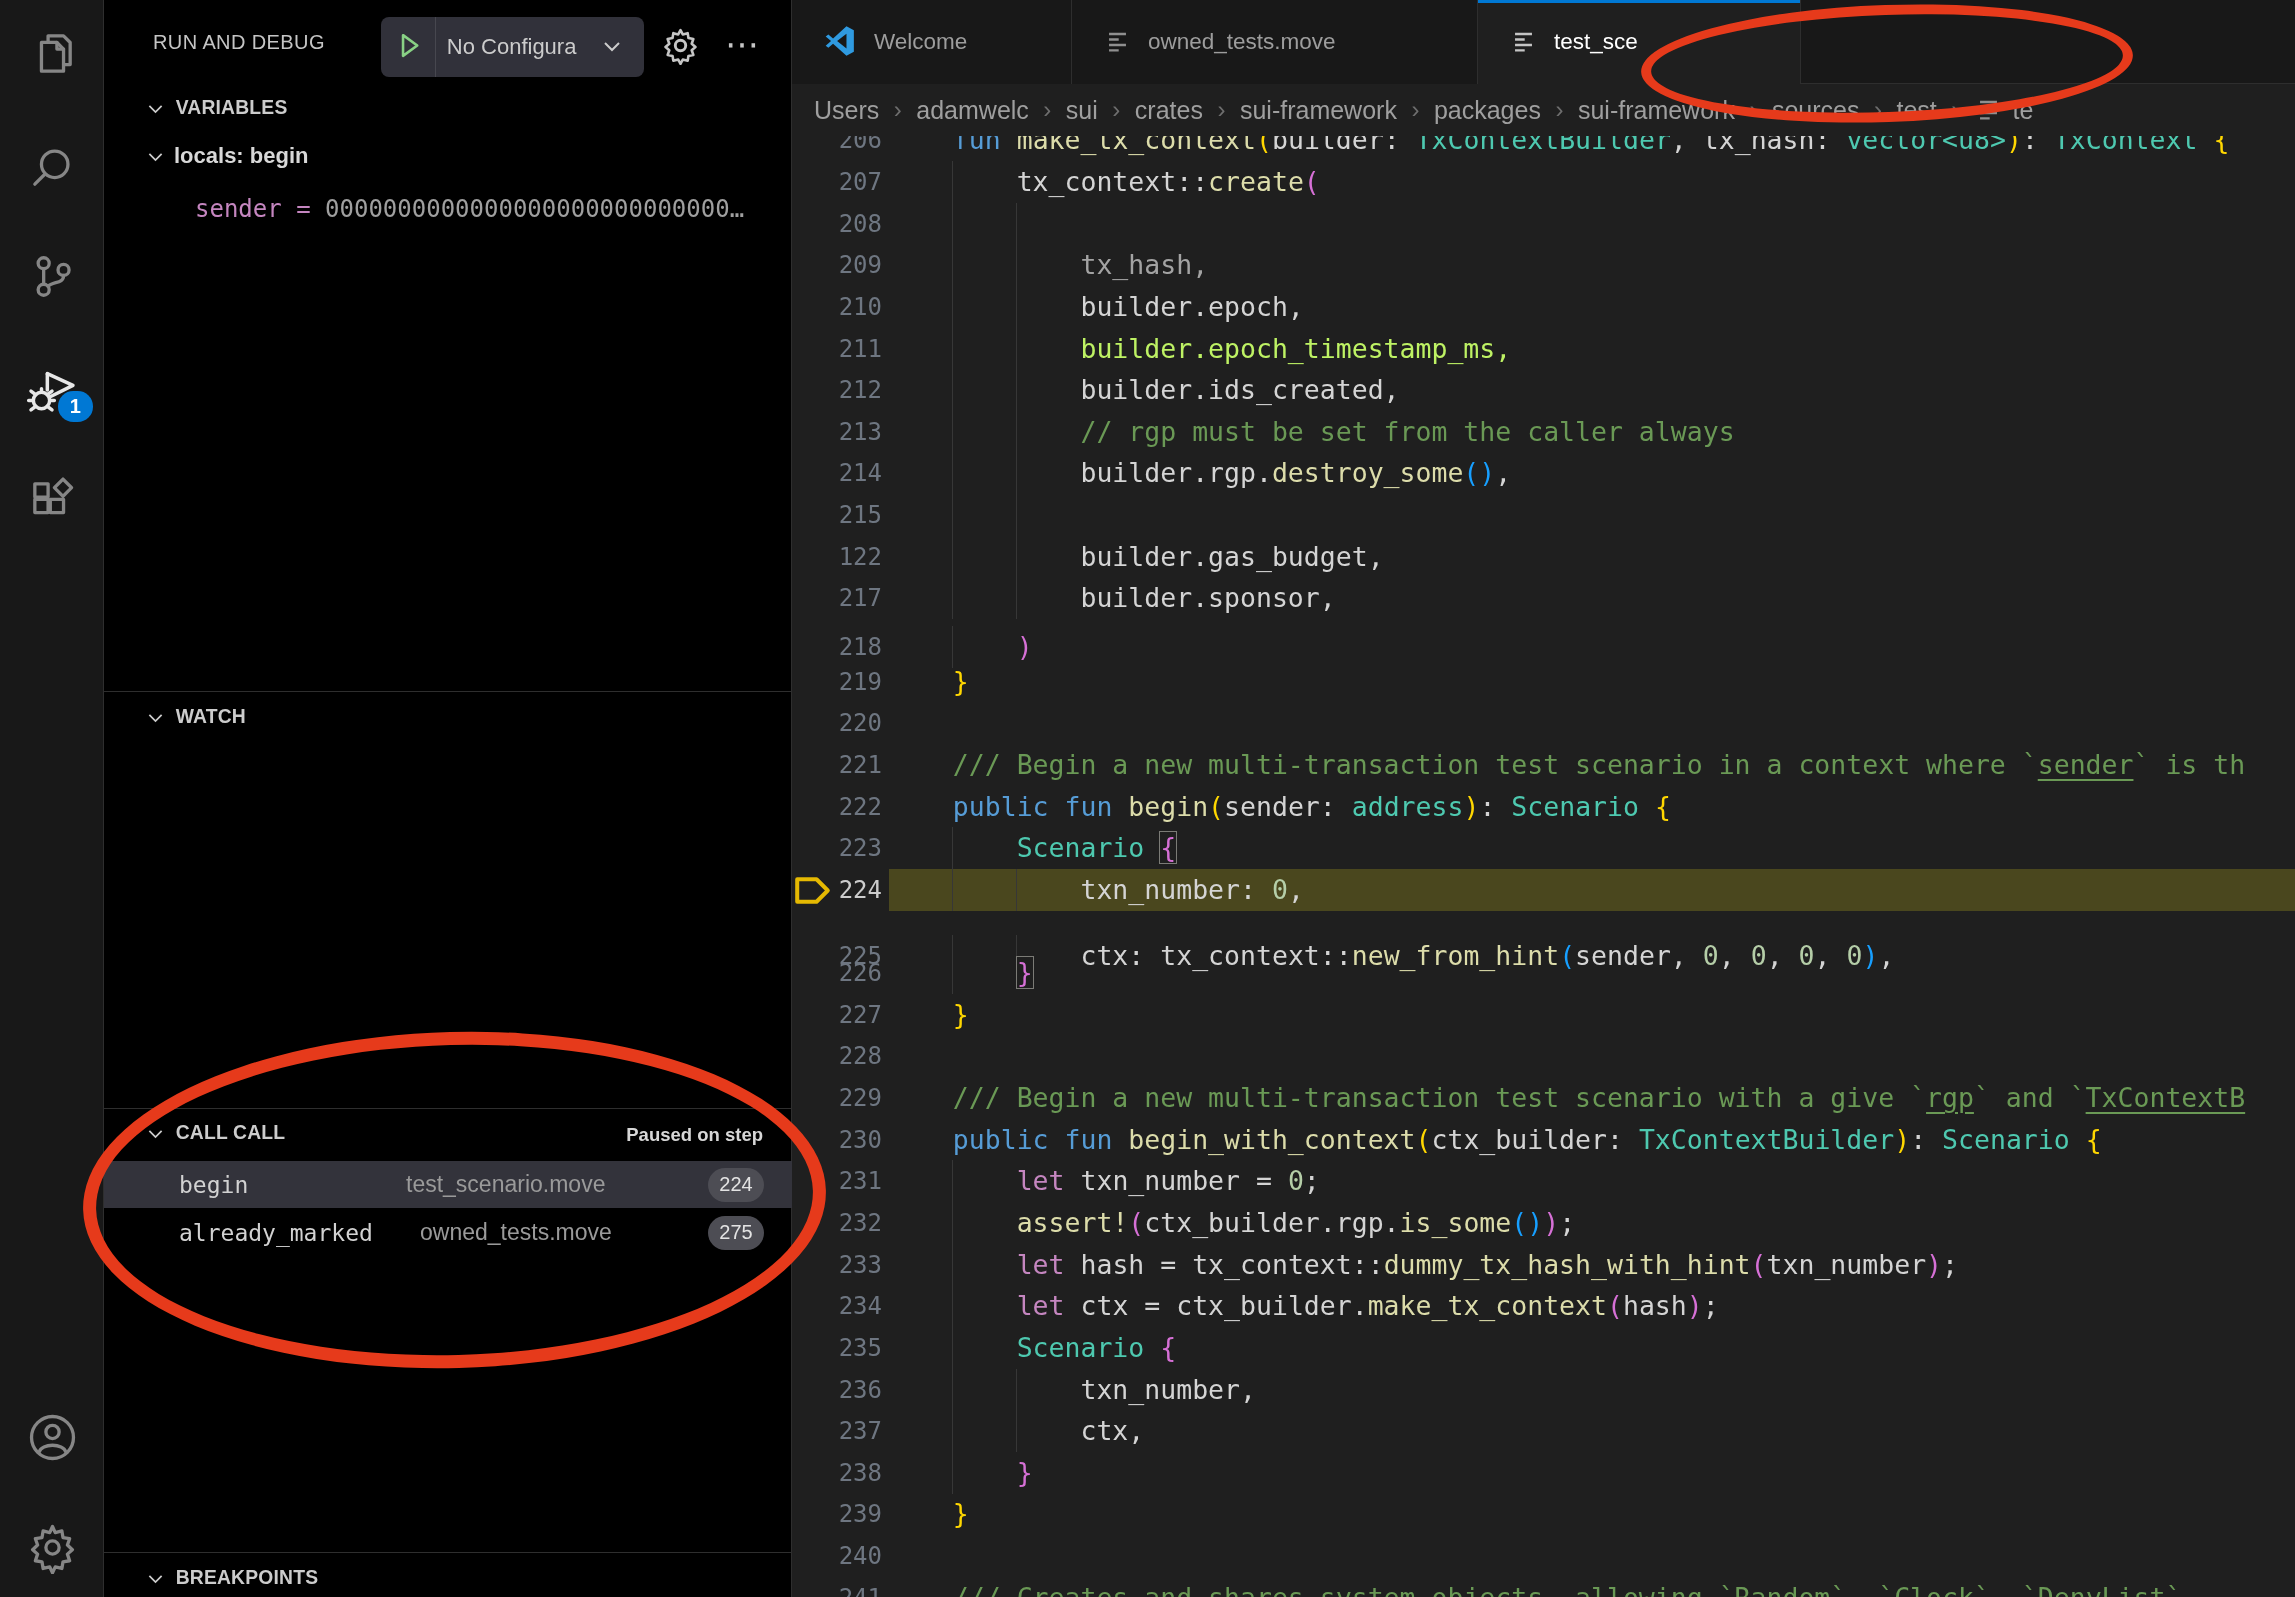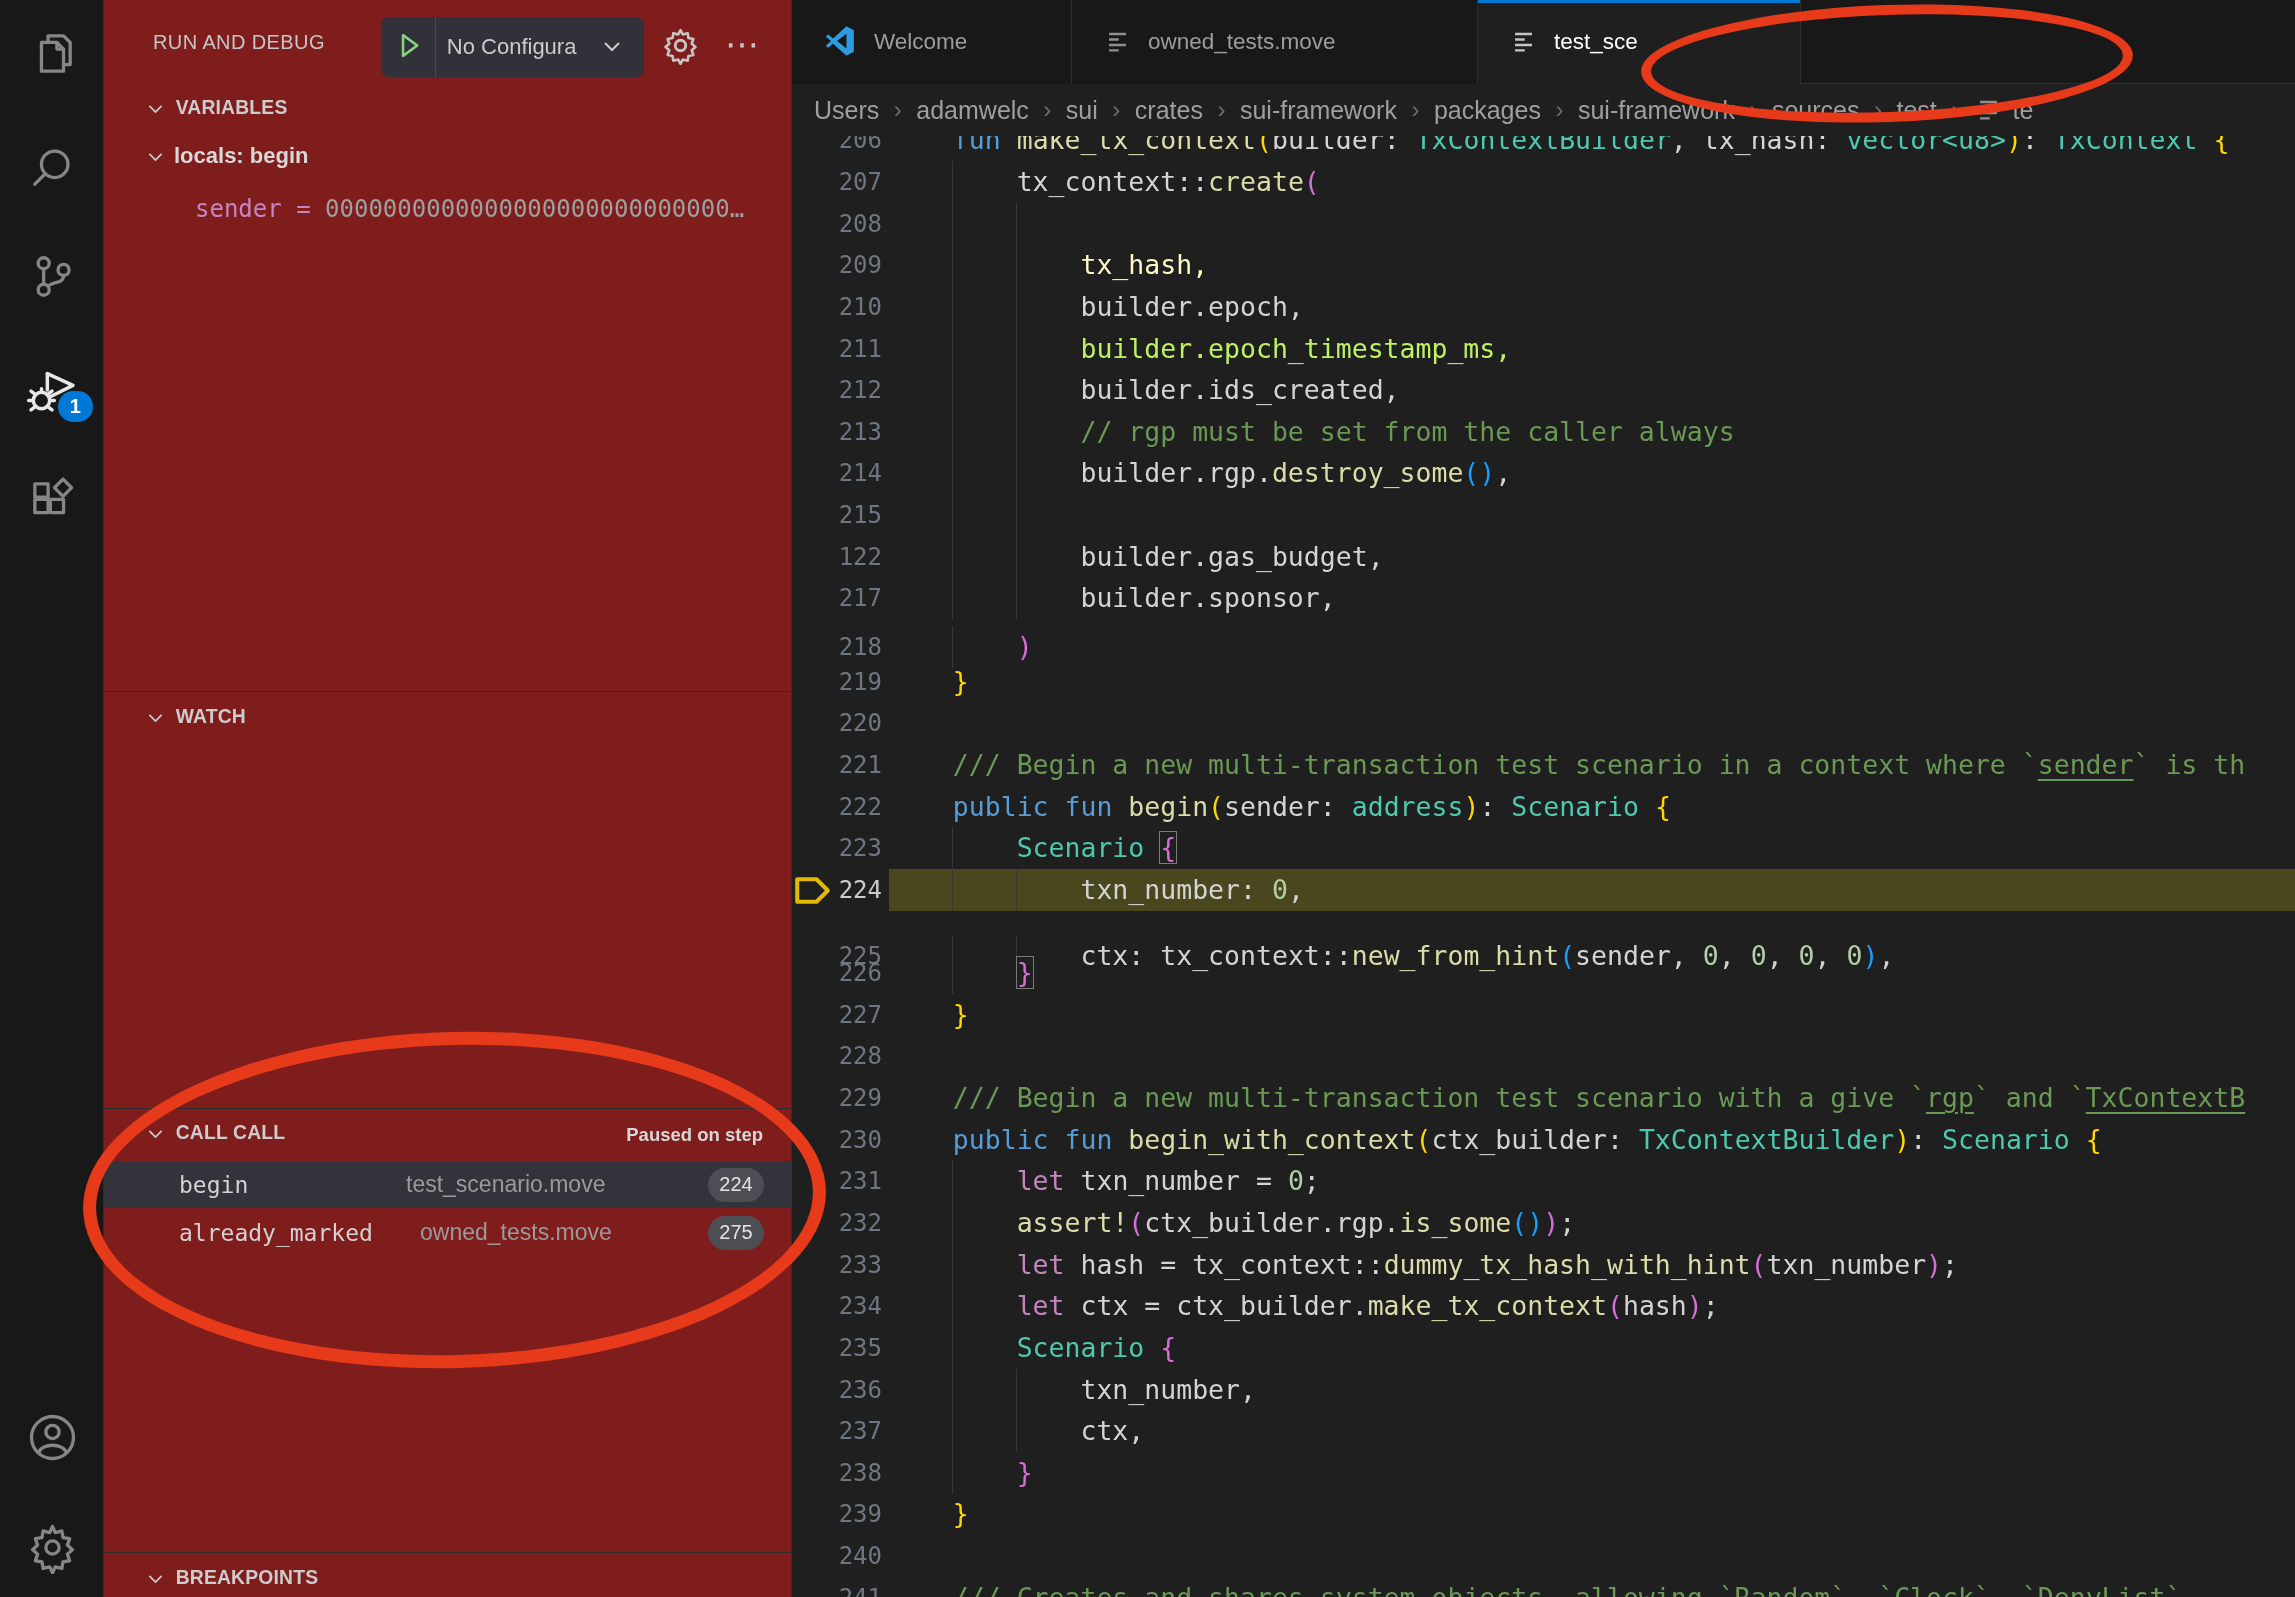--- a/index.html
+++ b/index.html
@@ -12,21 +12,21 @@
                   background:#181818; border-right:0.8px solid #2e2e2e; z-index:10; }
   .ab-item { position:absolute; left:0; width:104px; height:88px; display:flex;
              align-items:center; justify-content:center; color:#868686; }
   .ab-item.active { color:#e7e7e7; }
   .ab-badge { position:absolute; right:11.3px; bottom:13px; min-width:35px; height:31px;
               border-radius:15.3px; background:#0078d4; color:#fff; font-size:20px; font-weight:bold;
               display:flex; align-items:center; justify-content:center; }
 
   
   #sidebar { position:absolute; left:104px; top:0; width:688px; height:1597px;
-             background:#7f1d1d; border-right:0.8px solid #2e2e2e; z-index:9; }
+             background:#000000; border-right:0.8px solid #2e2e2e; z-index:9; }
   .sb-title { position:absolute; left:49px; top:31px; font-size:20px; color:#c5c5c5; letter-spacing:0.4px; }
   #config-button { position:absolute; left:277px; top:17px; width:263px; height:60px;
                    background:#31313a; border-radius:8px; display:flex; align-items:center; }
   #config-button .sep { width:0.8px; height:60px; background:#47474f; margin-left:9.7px; }
   #config-label { width:153px; overflow:hidden; white-space:nowrap; color:#cccccc;
                   font-size:22px; margin-left:11.3px; }
   .sb-header { position:absolute; display:flex; align-items:center; gap:9.7px; color:#cccccc;
                font-size:19.3px; font-weight:bold; letter-spacing:0.2px; }
   .sb-divider { position:absolute; left:0; width:688px; height:0.8px; background:#2e2e2e; }
   .chev { width:21px; height:21px; flex:0 0 auto; }
@@ -225,21 +225,21 @@
       </div>
       <div class="code-row" style="top: 203px; height: 42px;">
         <span class="guide" style="left:160px"></span>
         <span class="guide" style="left:224px"></span>
         <span class="lnum">208</span>
       </div>
       <div class="code-row" style="top: 244px; height: 42px;">
         <span class="guide" style="left:160px"></span>
         <span class="guide" style="left:224px"></span>
         <span class="lnum">209</span>
-        <pre><span style="color:#d4d4d4">            </span><span style="color:#fef9c3">tx_hash,</span></pre>
+        <pre><span style="color:#d4d4d4">            </span><span style="color:#a3a3a3">tx_hash,</span></pre>
       </div>
       <div class="code-row" style="top: 286px; height: 42px;">
         <span class="guide" style="left:160px"></span>
         <span class="guide" style="left:224px"></span>
         <span class="lnum">210</span>
         <pre><span style="color:#d4d4d4">            </span><span style="color:#d4d4d4">builder.epoch,</span></pre>
       </div>
       <div class="code-row" style="top: 328px; height: 42px;">
         <span class="guide" style="left:160px"></span>
         <span class="guide" style="left:224px"></span>

